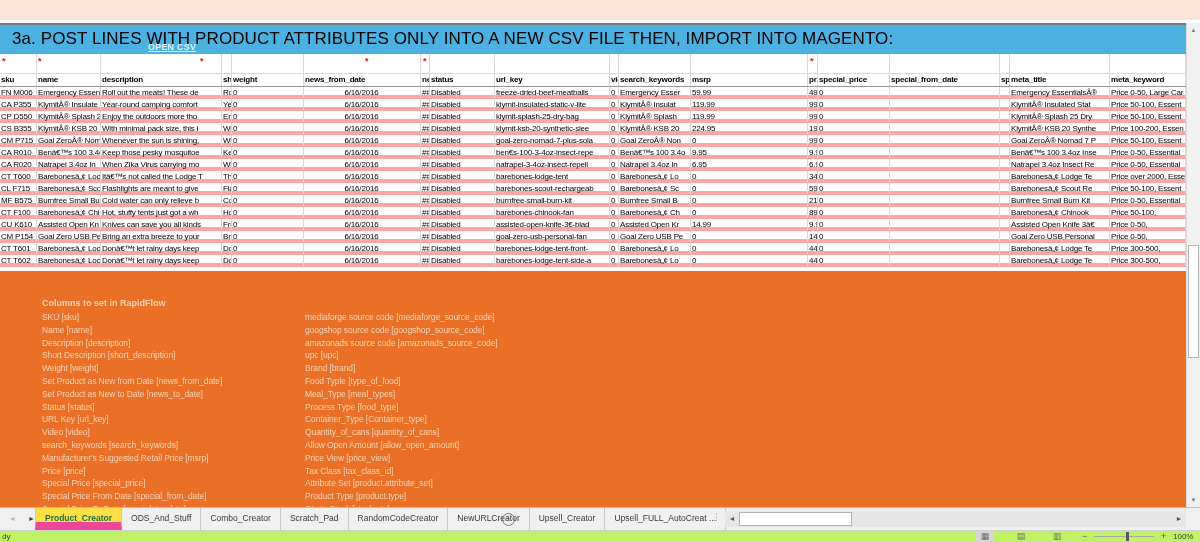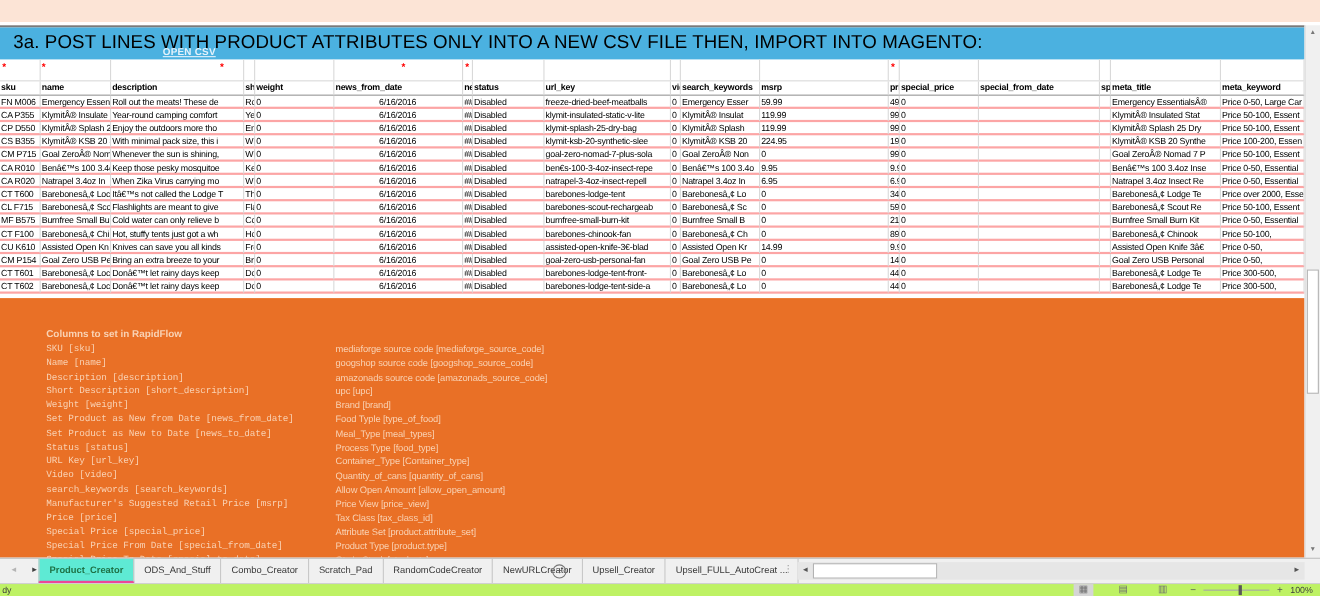--- a/index.html
+++ b/index.html
@@ -19,47 +19,47 @@
   
   .row{display:grid;grid-template-columns:37px 64px 121px 10px 72px 117px 9px 65px 115px 9px 72px 117px 10px 72px 110px 10px 100px 76px;width:1186px;box-sizing:border-box;}
   .cell{overflow:hidden;white-space:nowrap;box-sizing:border-box;border-right:1px solid #d9d9d9;
         padding:0 1px;font-size:8px;letter-spacing:-0.2px;}
   #asterisk-row{left:0;top:54px;height:20px;position:absolute;border-bottom:1px solid #d9d9d9;}
   #asterisk-row .cell{height:19px;}
   .req{position:absolute;top:2px;color:#ff0000;font-size:9px;font-weight:bold;}
   #header-row{left:0;top:74px;height:13px;position:absolute;border-bottom:1px solid #969696;}
   .hcell{font-weight:bold;height:12px;line-height:12px;}
   #data-rows{left:0;top:87px;position:absolute;width:1186px;}
-  .drow{height:12px;border-bottom:2px solid #fca5a5;}
+  .drow{height:12px;border-bottom:4px solid #fca5a5;}
   .drow .cell{height:11px;line-height:11px;}
   .num{text-align:center;padding-right:2px;}
 
   
   #rapidflow{left:0;top:271px;width:1186px;height:236px;background:#e97026;overflow:hidden;}
   #rf-title{position:absolute;left:14px;top:5px;font-size:14px;font-weight:bold;color:#7e2f04;letter-spacing:.1px;}
   #rf-subtitle{position:absolute;left:42px;top:27px;font-size:9px;font-weight:bold;color:#f9d2b4;}
   .rf-list{position:absolute;top:40px;}
-  #left-list{left:42px;font-family:Liberation Mono, monospace;}
+  #left-list{left:42px;}
   #right-list{left:305px;}
   .rf-item{font-size:8.5px;line-height:12.8px;color:#f9d2b4;white-space:nowrap;letter-spacing:-0.1px;}
 
   
   #vscroll{left:1186px;top:23px;width:14px;height:484px;background:#f0f0f0;border-left:1px solid #dcdcdc;box-sizing:border-box;}
   #vscroll-up{position:absolute;top:1px;left:0;width:13px;height:12px;text-align:center;font-size:6px;color:#777;line-height:12px;}
   #vscroll-thumb{position:absolute;top:222px;left:1px;width:11px;height:113px;background:#ffffff;border:1px solid #b3b3b3;box-sizing:border-box;}
   #vscroll-down{position:absolute;bottom:1px;left:0;width:13px;height:12px;text-align:center;font-size:6px;color:#777;line-height:12px;}
 
   
   #tabbar{left:0;top:507px;width:1200px;height:23px;background:#f0f0f0;border-top:1px solid #bdbdbd;box-sizing:border-box;}
   #tab-nav{position:absolute;left:4px;top:0;height:22px;line-height:22px;font-size:7px;}
   #nav-left{color:#b5b5b5;padding:0 5px;}
   #nav-right{color:#3f3f3f;padding:0 5px;}
   #tabs{position:absolute;left:35px;top:0;height:22px;display:flex;}
   .tab{padding:0 9px;line-height:20px;font-size:8.5px;color:#383838;border-right:1px solid #c8c8c8;white-space:nowrap;box-sizing:border-box;height:22px;}
-  .tab.active{background:#5eead4;color:#1e7145;font-weight:bold;border-bottom:2px solid #ec4899;border-left:1px solid #c8c8c8;}
+  .tab.active{background:#fde047;color:#1e7145;font-weight:bold;border-bottom:8px solid #ec4899;border-left:1px solid #c8c8c8;}
   #add-sheet{position:absolute;left:502px;top:5px;width:11px;height:11px;border:1px solid #767676;border-radius:50%;
              line-height:10px;text-align:center;font-size:9px;color:#555;}
   #tab-divider{position:absolute;left:712px;top:4px;font-size:9px;color:#9a9a9a;}
   #hscroll{position:absolute;left:725px;top:3px;width:461px;height:16px;background:#e6e6e6;}
   #hscroll-left{position:absolute;left:1px;top:0;width:12px;height:16px;text-align:center;line-height:16px;font-size:7px;color:#555;}
   #hscroll-thumb{position:absolute;left:14px;top:1px;width:113px;height:14px;background:#ffffff;border:1px solid #b3b3b3;box-sizing:border-box;}
   #hscroll-right{position:absolute;right:1px;top:0;width:12px;height:16px;text-align:center;line-height:16px;font-size:7px;color:#555;}
 
   
   #statusbar{left:0;top:530px;width:1200px;height:12px;background:#bef264;border-top:1px solid #d0d0d0;box-sizing:border-box;font-size:8px;color:#3c3c3c;}

